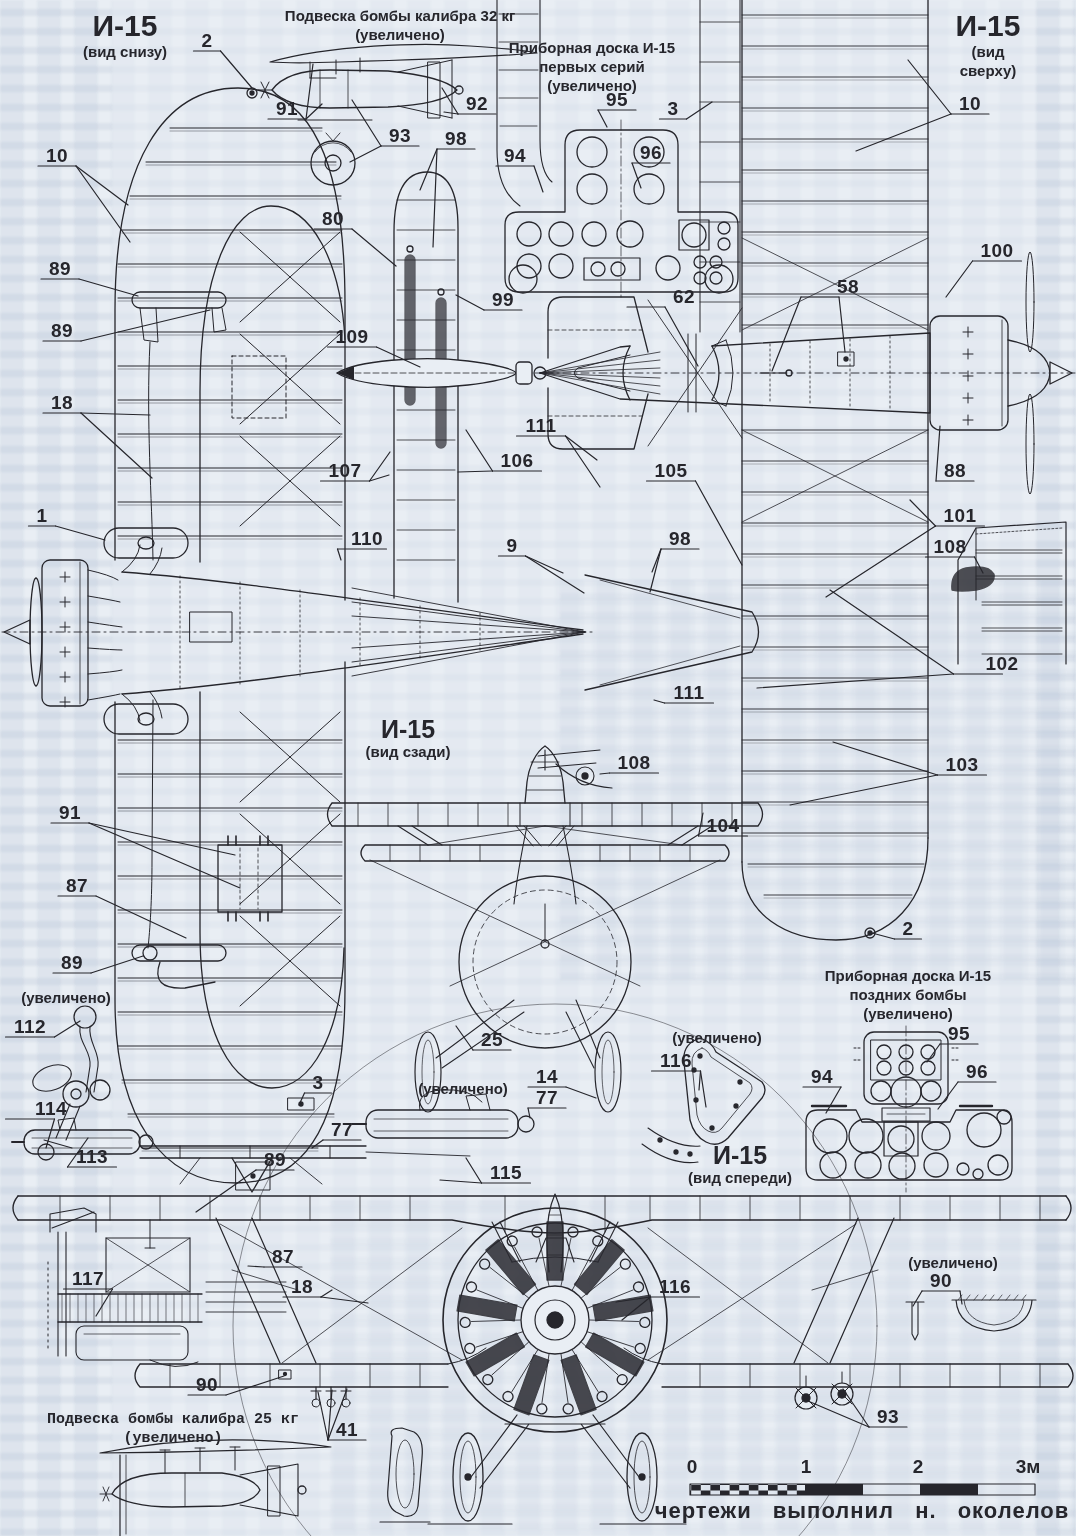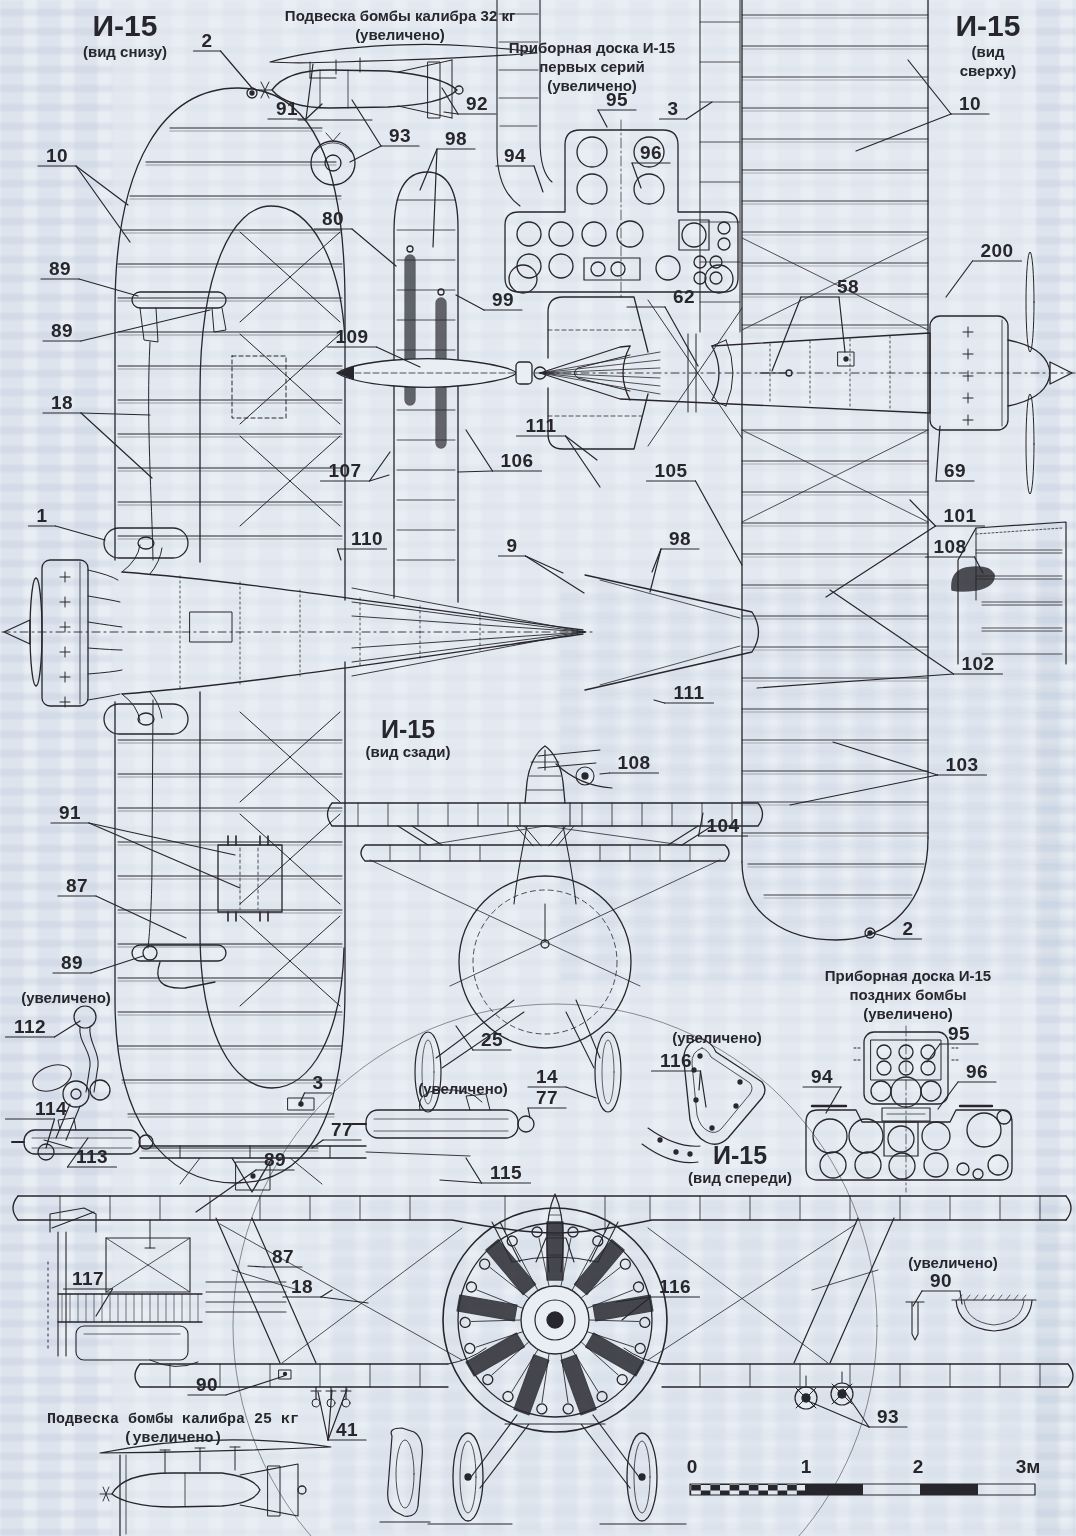--- a/index.html
+++ b/index.html
@@ -568,20 +568,21 @@
       <line x1="869" y1="1427" x2="843" y2="1389"></line>
       <line x1="940" y1="1044" x2="978" y2="1044"></line>
       <line x1="940" y1="1044" x2="927" y2="1062"></line>
       <line x1="803" y1="1087" x2="841" y2="1087"></line>
       <line x1="841" y1="1087" x2="826" y2="1113"></line>
       <line x1="958" y1="1082" x2="996" y2="1082"></line>
       <line x1="958" y1="1082" x2="938" y2="1109"></line>
     </svg>
 
   <div id="annot">
+    <div class="credit" style="left:862px;top:1498px;">чертежи выполнил н. околелов</div>
   <div class="title-block" style="left: 125px; top: 10px;">
         <div class="t-xl">И-15</div>
         <div class="t-md">(вид снизу)</div>
       </div>
       <div class="title-block" style="left: 400px; top: 6px;">
         <div class="t-md">Подвеска бомбы калибра 32 кг</div>
         <div class="t-md">(увеличено)</div>
       </div>
       <div class="title-block" style="left: 592px; top: 38px;">
         <div class="t-md">Приборная доска И-15</div>
@@ -630,36 +631,36 @@
       <div class="callout" style="left: 287px; top: 108px;">91</div>
       <div class="callout" style="left: 477px; top: 103px;">92</div>
       <div class="callout" style="left: 400px; top: 135px;">93</div>
       <div class="callout" style="left: 456px; top: 138px;">98</div>
       <div class="callout" style="left: 333px; top: 218px;">80</div>
       <div class="callout" style="left: 515px; top: 155px;">94</div>
       <div class="callout" style="left: 617px; top: 99px;">95</div>
       <div class="callout" style="left: 673px; top: 108px;">3</div>
       <div class="callout" style="left: 651px; top: 152px;">96</div>
       <div class="callout" style="left: 970px; top: 103px;">10</div>
-      <div class="callout" style="left: 997px; top: 250px;">200</div>
+      <div class="callout" style="left: 997px; top: 250px;">100</div>
       <div class="callout" style="left: 503px; top: 299px;">99</div>
       <div class="callout" style="left: 684px; top: 296px;">62</div>
       <div class="callout" style="left: 820px; top: 286px; margin-left: 28px;">58</div>
       <div class="callout" style="left: 352px; top: 336px;">109</div>
-      <div class="callout" style="left: 955px; top: 470px;">69</div>
+      <div class="callout" style="left: 955px; top: 470px;">88</div>
       <div class="callout" style="left: 345px; top: 470px;">107</div>
       <div class="callout" style="left: 517px; top: 460px;">106</div>
       <div class="callout" style="left: 362px; top: 538px; padding-left: 10px;">110</div>
       <div class="callout" style="left: 541px; top: 425px;">111</div>
       <div class="callout" style="left: 671px; top: 470px;">105</div>
       <div class="callout" style="left: 512px; top: 545px;">9</div>
       <div class="callout" style="left: 680px; top: 538px;">98</div>
       <div class="callout" style="left: 960px; top: 515px;">101</div>
       <div class="callout" style="left: 950px; top: 546px;">108</div>
-      <div class="callout" style="left: 978px; top: 663px;">102</div>
+      <div class="callout" style="left: 1002px; top: 663px;">102</div>
       <div class="callout" style="left: 689px; top: 692px;">111</div>
       <div class="callout" style="left: 634px; top: 762px;">108</div>
       <div class="callout" style="left: 962px; top: 764px;">103</div>
       <div class="callout" style="left: 723px; top: 825px;">104</div>
       <div class="callout" style="left: 908px; top: 928px;">2</div>
       <div class="callout" style="left: 70px; top: 812px;">91</div>
       <div class="callout" style="left: 77px; top: 885px;">87</div>
       <div class="callout" style="left: 72px; top: 962px;">89</div>
       <div class="callout" style="left: 30px; top: 1026px;">112</div>
       <div class="callout" style="left: 30px; top: 1108px; margin-left: 21px;">114</div>

